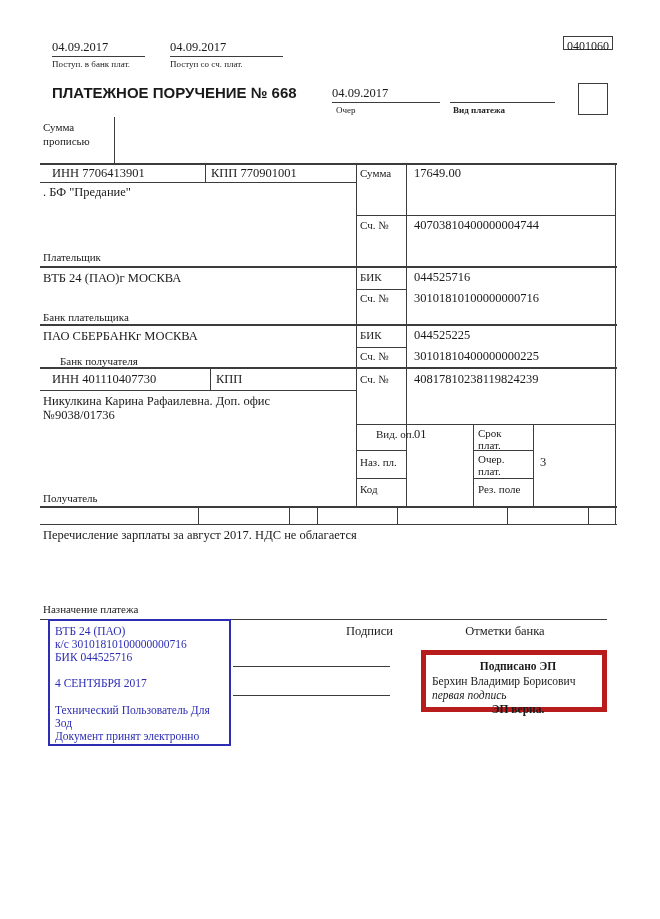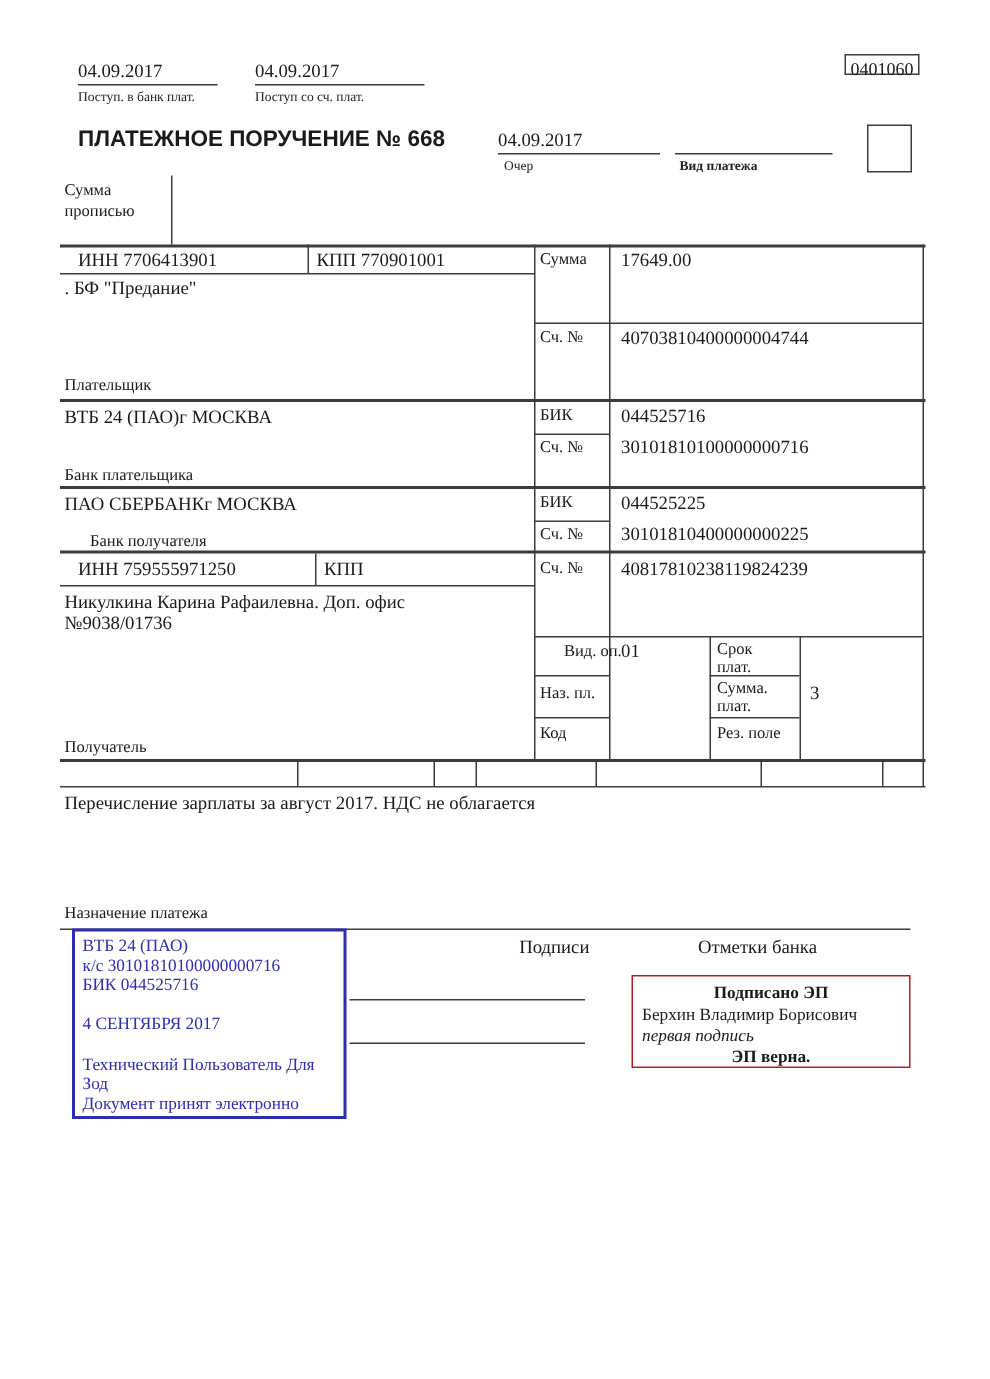--- a/index.html
+++ b/index.html
@@ -10,21 +10,21 @@
   .t  { position:absolute; white-space:nowrap; font-size:12.5px; color:#1a1a1a; }
   .sm { font-size:9px; color:#222; }
   .lab{ font-size:11px; }
   .cell{ font-size:11px; }
   .wrap{ white-space:normal; line-height:1.12; }
   .line{ position:absolute; background:#3c3c3c; }
   .box { position:absolute; border:1px solid #3c3c3c; box-sizing:border-box; }
   .title { font-family:"Liberation Sans", sans-serif; font-weight:bold; font-size:15px; }
   .blue { color:#2d2db4; font-size:11.5px; }
   .stampbox { position:absolute; border:2px solid #2d2db4; box-sizing:border-box; background:transparent; }
-  .epbox { position:absolute; border:1px solid #b91c1c; box-sizing:border-box; }
+  .epbox { position:absolute; border:5px solid #b91c1c; box-sizing:border-box; }
   .b { font-weight:bold; }
   .i { font-style:italic; }
   .ctr { text-align:center; }
 </style>
 </head>
 <body>
 
 <div class="page">
 
   <div class="t" style="left:52px; top:40px;">04.09.2017</div>
@@ -81,21 +81,21 @@
 
   <div class="t" style="left:43px; top:329px;">ПАО СБЕРБАНКг МОСКВА</div>
   <div class="t cell" style="left:360px; top:329px;">БИК</div>
   <div class="t" style="left:414px; top:328px;">044525225</div>
   <div class="line" style="left:356px; top:347px; width:50px; height:1px;"></div>
   <div class="t cell" style="left:360px; top:350px;">Сч. №</div>
   <div class="t" style="left:414px; top:349px;">30101810400000000225</div>
   <div class="t lab" style="left:43px; top:355px;margin-left:17px;">Банк получателя</div>
   <div class="line" style="left:40px; top:367px; width:577px; height:2px;"></div>
 
-  <div class="t" style="left:52px; top:372px;">ИНН 759555971250</div>
+  <div class="t" style="left:52px; top:372px;">ИНН 401110407730</div>
   <div class="line" style="left:210px; top:369px; width:1px; height:21px;"></div>
   <div class="t" style="left:216px; top:372px;">КПП</div>
   <div class="line" style="left:40px; top:390px; width:316px; height:1px;"></div>
   <div class="t cell" style="left:360px; top:373px;">Сч. №</div>
   <div class="t" style="left:414px; top:372px;">40817810238119824239</div>
 
   <div class="t" style="left:43px; top:394px;">Никулкина Карина Рафаилевна. Доп. офис</div>
   <div class="t" style="left:43px; top:408px;text-align:right;">№9038/01736</div>
   <div class="t lab" style="left:43px; top:492px;">Получатель</div>
 
@@ -104,21 +104,21 @@
   <div class="line" style="left:533px; top:424px; width:1px; height:82px;"></div>
   <div class="line" style="left:356px; top:450px; width:50px; height:1px;"></div>
   <div class="line" style="left:473px; top:450px; width:60px; height:1px;"></div>
   <div class="line" style="left:356px; top:478px; width:50px; height:1px;"></div>
   <div class="line" style="left:473px; top:478px; width:60px; height:1px;"></div>
 
   <div class="t cell" style="left:376px; top:428px;font-family:Liberation Serif, serif;">Вид. оп.</div>
   <div class="t" style="left:414px; top:427px;">01</div>
   <div class="t cell wrap" style="left:478px; top:427px; width:44px;">Срок плат.</div>
   <div class="t cell" style="left:360px; top:456px;">Наз. пл.</div>
-  <div class="t cell wrap" style="left:478px; top:453px; width:44px;">Сумма. плат.</div>
+  <div class="t cell wrap" style="left:478px; top:453px; width:44px;">Очер. плат.</div>
   <div class="t" style="left:540px; top:455px;">3</div>
   <div class="t cell" style="left:360px; top:483px;">Код</div>
   <div class="t cell" style="left:478px; top:483px;">Рез. поле</div>
 
   <div class="line" style="left:40px; top:506px; width:577px; height:2px;"></div>
 
   <div class="line" style="left:198px; top:508px; width:1px; height:16px;"></div>
   <div class="line" style="left:289px; top:508px; width:1px; height:16px;"></div>
   <div class="line" style="left:317px; top:508px; width:1px; height:16px;"></div>
   <div class="line" style="left:397px; top:508px; width:1px; height:16px;"></div>

